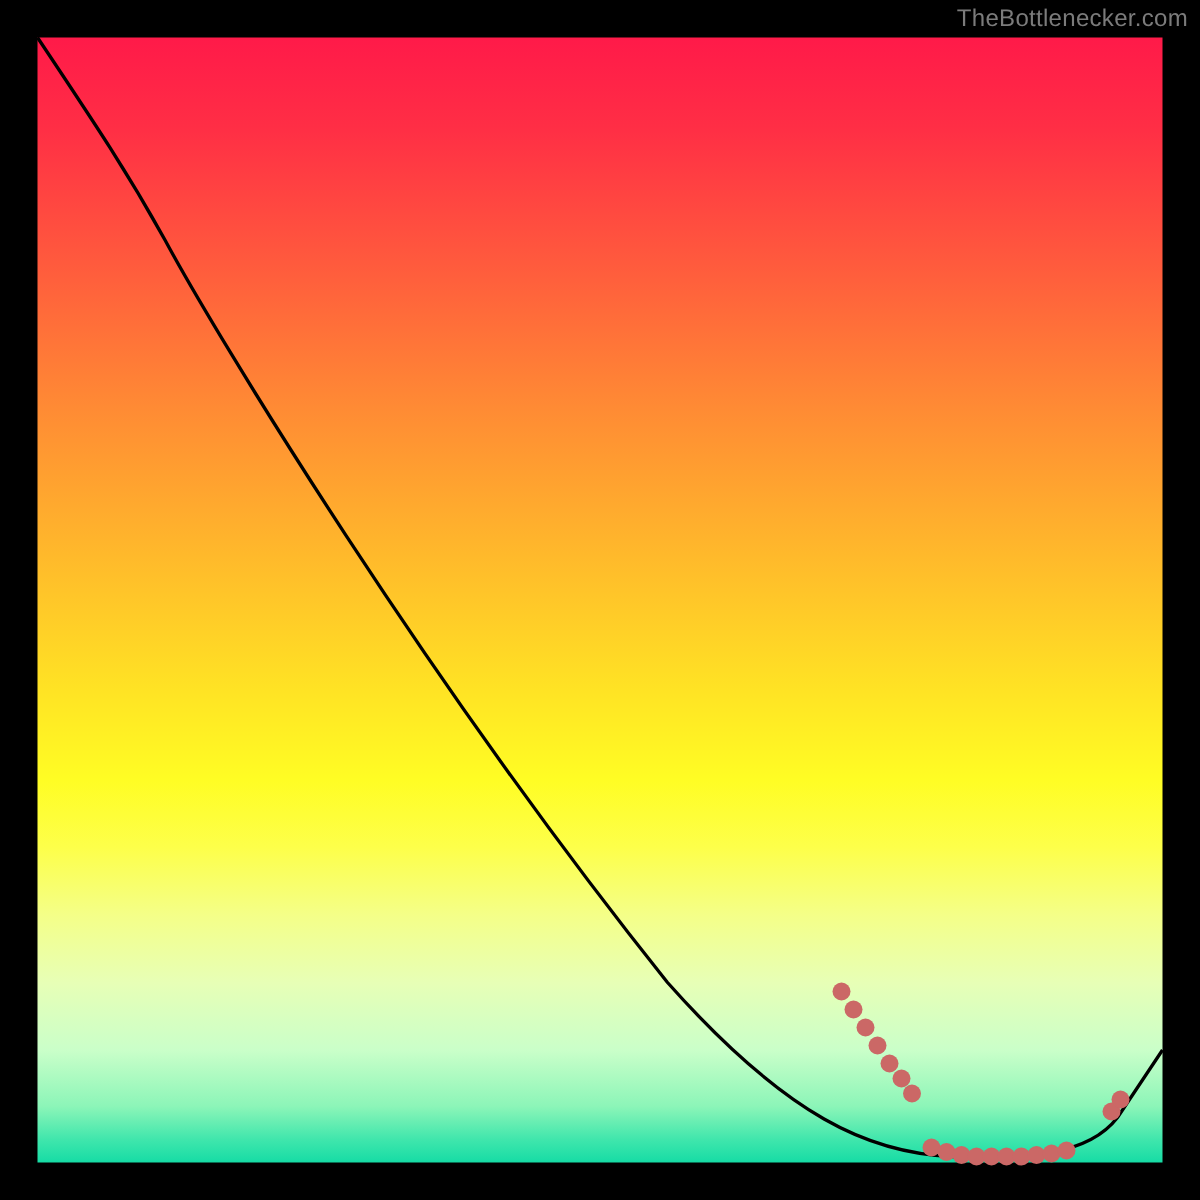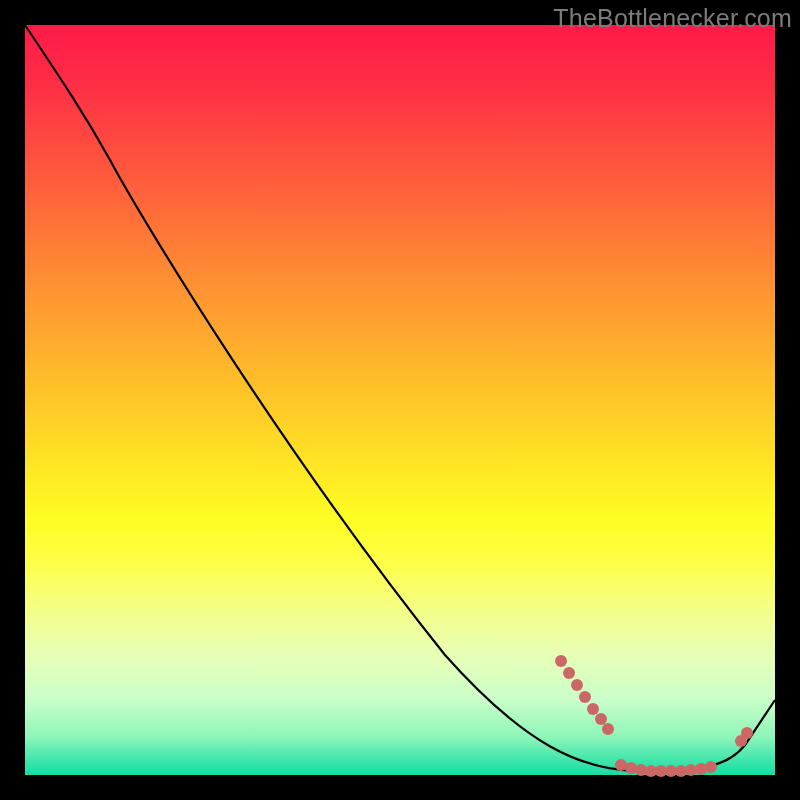--- a/index.html
+++ b/index.html
@@ -15,21 +15,21 @@
     position: relative;
     width: 800px;
     height: 800px;
     background: #000;
   }
   .watermark {
     position: absolute;
     top: 4px;
     right: 8px;
     color: #7b7b7b;
-    font-size: 25px;
+    font-size: 16px;
     font-weight: 500;
     letter-spacing: 0.2px;
     z-index: 10;
   }
   .plot-area {
     position: absolute;
     left: 25px;
     top: 25px;
     width: 750px;
     height: 750px;

